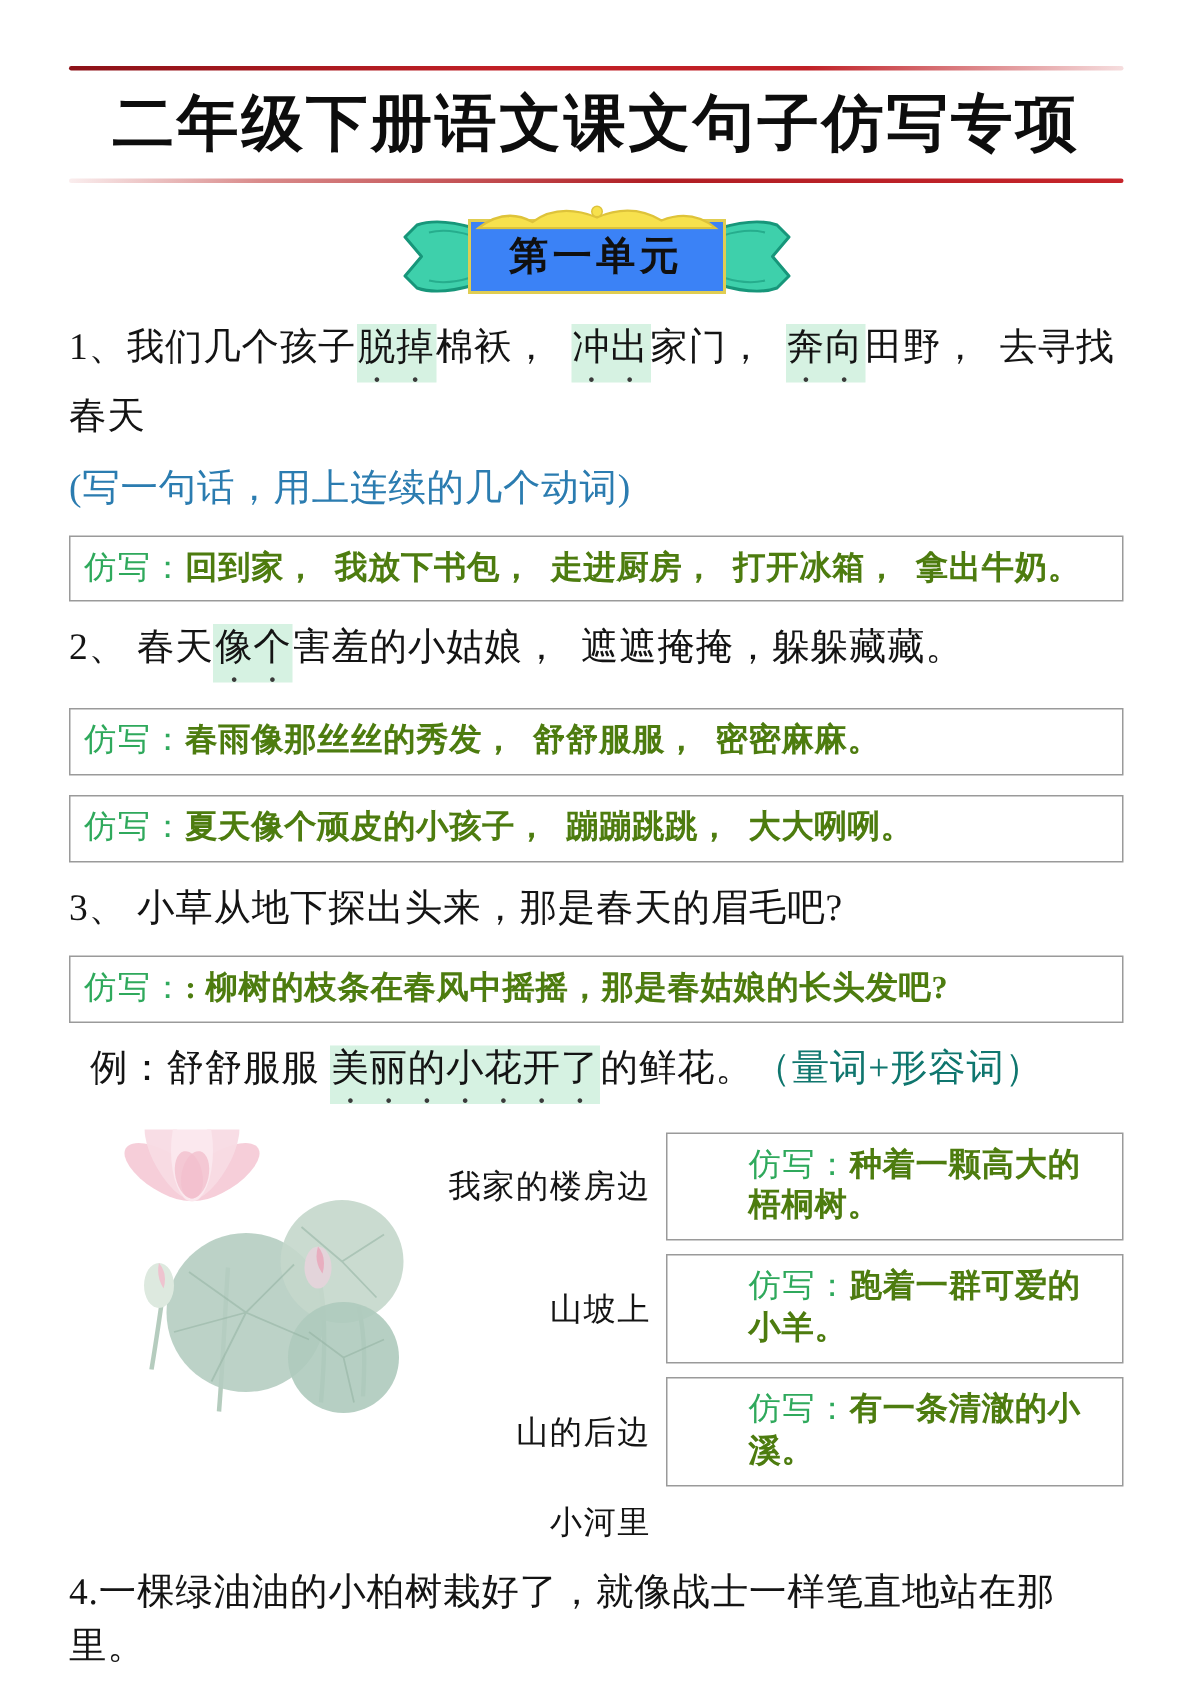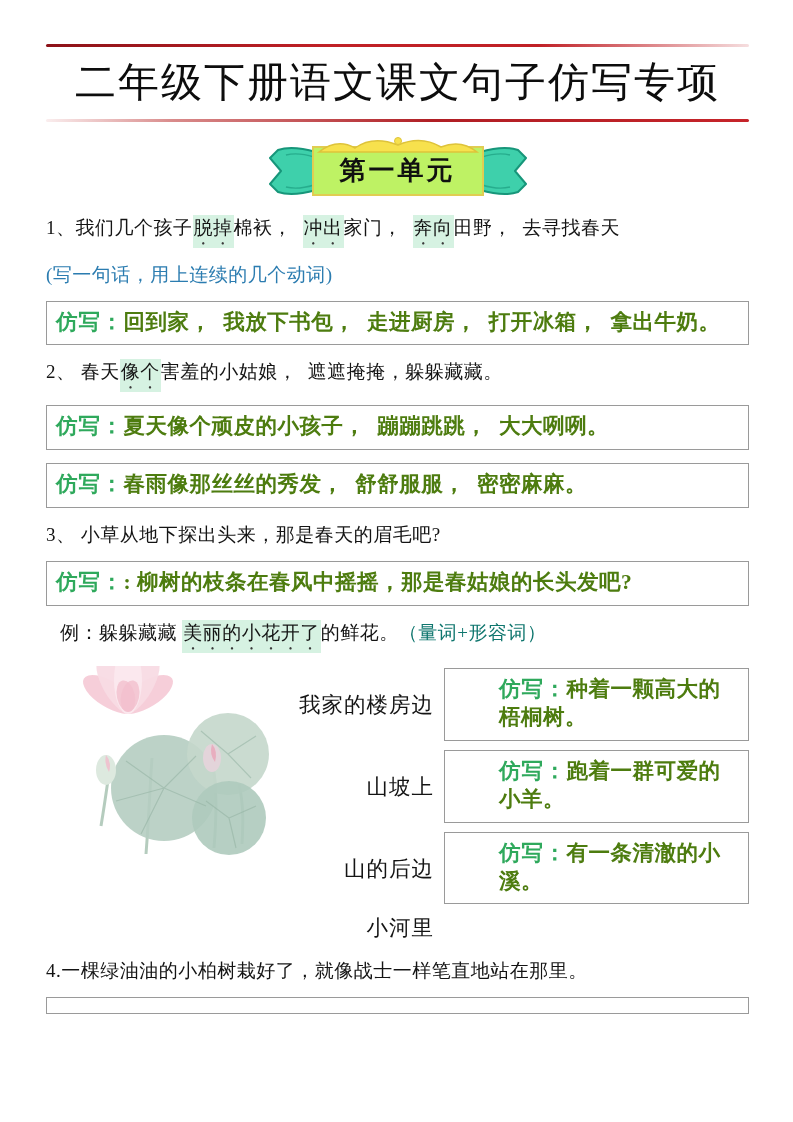--- a/index.html
+++ b/index.html
@@ -18,47 +18,47 @@
   .redline.top {
     background: linear-gradient(90deg, #8c1218 0%, #c02026 40%, #c02026 70%, rgba(192,32,38,0.15) 100%);
   }
   .redline.bottom {
     background: linear-gradient(90deg, rgba(192,32,38,0.08) 0%, #d98b8b 18%, #b01e24 55%, #c6242a 100%);
   }
   h1.title {
     margin: 8px 0 9px;
     text-align: center;
     font-size: 41px;
-    font-weight: 400;
+    font-weight: 700;
     letter-spacing: 2px;
     color: #0d0d0d;
   }
 
   
   .banner-wrap {
     margin: 20px auto 14px;
     display: flex; justify-content: center; align-items: center;
     height: 58px;
   }
   .banner-box {
     position: relative;
-    background: #bef264;
+    background: #3b82f6;
     border: 2px solid #e0cd52;
     padding: 5px 26px 6px;
     font-size: 26px; font-weight: bold; color: #101010;
     letter-spacing: 3px;
     z-index: 2;
   }
   .flourish { position: absolute; left: 50%; top: -13px; transform: translateX(-50%); z-index: 3; }
   .ribbon { margin: 0 -6px; z-index: 1; }
   .ribbon.right { transform: scaleX(-1); }
 
   
   .item {
-    font-size: 19px;
+    font-size: 25px;
     line-height: 1.45;
     margin: 4px 0 12px;
     white-space: pre-wrap;
     letter-spacing: 0.5px;
   }
   .note-blue { color: #2b7cb0; }
   span.blue { color: #0f766e; }
 
   
   .hl {
@@ -72,21 +72,21 @@
 
   
   .fx-box {
     border: 1px solid #9a9a9a;
     padding: 7px 9px 8px;
     margin: 0 0 13px;
     font-size: 21.5px;
     line-height: 1.3;
     background: #fff;
   }
-  .fx-label { color: #2fa95c; font-weight: bold; letter-spacing: 1px; }
+  .fx-label { color: #2fa95c; font-weight: normal; letter-spacing: 1px; }
   .fx-text  { color: #4d7c0f; font-weight: bold; white-space: pre-wrap; letter-spacing: 0.5px; }
 
   
   .rows-section { display: flex; margin: 2px 0 6px; gap: 12px; }
   .lotus-col { width: 228px; flex: none; }
   .rows-col { flex: 1; padding-top: 2px; }
   .place-row { display: flex; align-items: center; margin-bottom: 9px; }
   .place-label {
     width: 158px; flex: none;
     text-align: right; padding-right: 10px;
@@ -124,31 +124,31 @@
   </div>
 
   <p class="item"><span>1、我们几个孩子</span><span class="hl">脱掉</span><span>棉袄，  </span><span class="hl">冲出</span><span>家门，  </span><span class="hl">奔向</span><span>田野，  去寻找春天</span></p>
   <p class="item note-blue">(写一句话，用上连续的几个动词)</p>
   <div class="fx-box">
     <span class="fx-label">仿写：</span><span class="fx-text">回到家，  我放下书包，  走进厨房，  打开冰箱，  拿出牛奶。</span>
   </div>
 
   <p class="item"><span>2、 春天</span><span class="hl">像个</span><span>害羞的小姑娘，  遮遮掩掩，躲躲藏藏。</span></p>
   <div class="fx-box">
+    <span class="fx-label">仿写：</span><span class="fx-text">春雨像那丝丝的秀发，  舒舒服服，  密密麻麻。</span>
+  </div>
+  <div class="fx-box">
     <span class="fx-label">仿写：</span><span class="fx-text">夏天像个顽皮的小孩子，  蹦蹦跳跳，  大大咧咧。</span>
   </div>
-  <div class="fx-box">
-    <span class="fx-label">仿写：</span><span class="fx-text">春雨像那丝丝的秀发，  舒舒服服，  密密麻麻。</span>
-  </div>
 
   <p class="item"><span>3、 小草从地下探出头来，那是春天的眉毛吧?</span></p>
   <div class="fx-box">
     <span class="fx-label">仿写：</span><span class="fx-text">: 柳树的枝条在春风中摇摇，那是春姑娘的长头发吧?</span>
   </div>
-  <p class="item" style="margin-left:14px"><span>例：躲躲藏藏 </span><span class="hl">美丽的小花开了</span><span>的鲜花。</span><span class="blue">（量词+形容词）</span></p>
+  <p class="item" style="margin-left:14px"><span>例：舒舒服服 </span><span class="hl">美丽的小花开了</span><span>的鲜花。</span><span class="blue">（量词+形容词）</span></p>
 
   <div class="rows-section">
     <div class="lotus-col">
       <svg width="225" height="190" viewBox="0 0 225 190">
         <g stroke="#a9c4b3" stroke-width="3" fill="none" opacity="0.85">
           <path d="M100,188 C103,150 104,120 106,92"></path>
           <path d="M55,160 C58,142 60,128 62,114"></path>
           <path d="M168,182 C170,158 172,128 167,100"></path>
           <path d="M196,178 C197,160 198,140 193,118"></path>
         </g>

